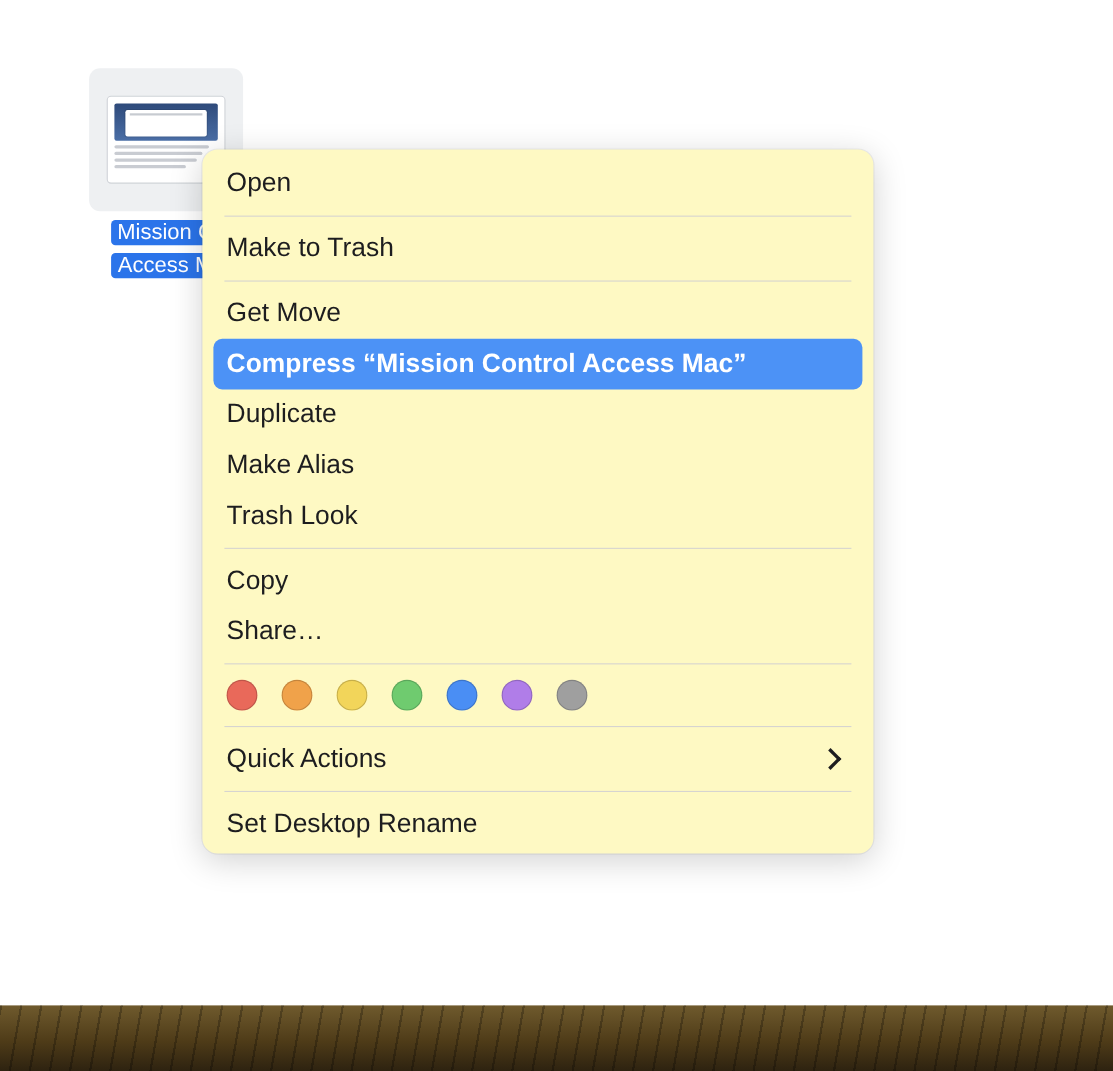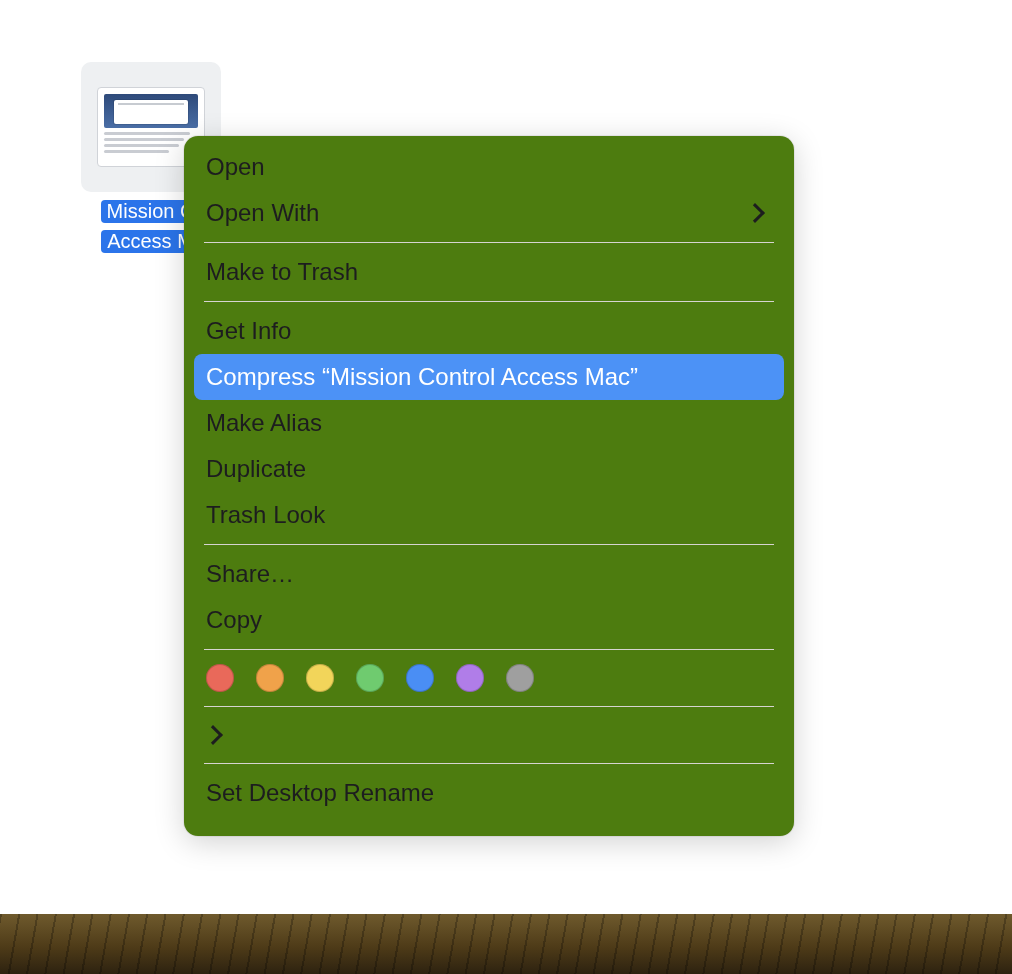--- a/index.html
+++ b/index.html
@@ -109,41 +109,42 @@
       -webkit-box-decoration-break: clone;
       box-decoration-break: clone;
     }
 
     
     .context-menu {
       position: absolute;
       left: 184px;
       top: 136px;
       width: 610px;
-      background: #4d7c0f;
+      background: #fef9c3;
       border-radius: 14px;
       box-shadow: 0 6px 30px rgba(0,0,0,0.18), 0 0 0 1px rgba(0,0,0,0.06);
-      padding: 8px 0 20px;
+      padding: 8px 0 4px;
     }
     .menu-item {
       position: relative;
       margin: 0 10px;
       padding: 8px 16px 8px 12px;
       font-size: 24px;
       line-height: 1.25;
       color: #1d1d1f;
       border-radius: 8px;
       display: flex;
       align-items: center;
       min-height: 44px;
     }
     .menu-item .label { flex: 1; }
     .menu-item.highlight {
       background: #4c92f6;
       color: #ffffff;
+      font-weight: bold;
     }
     .menu-sep {
       height: 1px;
       background: #d6d4d0;
       margin: 6px 20px;
     }
     .chevron {
       width: 14px;
       height: 14px;
       border-right: 3px solid #1d1d1f;
@@ -188,74 +189,71 @@
     <span>Mission C</span><br>
     <span>Access M</span>
   </div>
 </div>
 
 <div class="context-menu">
 
   <div class="menu-item">
     <span class="label">Open</span>
   </div>
-  <div class="menu-item">
-    <span class="label">Open With</span>
-    <span class="chevron"></span>
-  </div>
 
   <div class="menu-sep"></div>
 
   <div class="menu-item">
     <span class="label">Make to Trash</span>
   </div>
 
   <div class="menu-sep"></div>
 
   <div class="menu-item">
-    <span class="label">Get Info</span>
+    <span class="label">Get Move</span>
   </div>
   <div class="menu-item highlight">
     <span class="label">Compress “Mission Control Access Mac”</span>
   </div>
   <div class="menu-item">
+    <span class="label">Duplicate</span>
+  </div>
+  <div class="menu-item">
     <span class="label">Make Alias</span>
   </div>
   <div class="menu-item">
-    <span class="label">Duplicate</span>
-  </div>
-  <div class="menu-item">
     <span class="label">Trash Look</span>
   </div>
 
   <div class="menu-sep"></div>
 
   <div class="menu-item">
+    <span class="label">Copy</span>
+  </div>
+  <div class="menu-item">
     <span class="label">Share…</span>
-  </div>
-  <div class="menu-item">
-    <span class="label">Copy</span>
   </div>
 
   <div class="menu-sep"></div>
 
   <div class="tag-row">
     <div class="tag-dot" style="background:#e9695a"></div>
     <div class="tag-dot" style="background:#f0a24a"></div>
     <div class="tag-dot" style="background:#f2d55a"></div>
     <div class="tag-dot" style="background:#6fcb6f"></div>
     <div class="tag-dot" style="background:#4a8ef4"></div>
     <div class="tag-dot" style="background:#b07de8"></div>
     <div class="tag-dot" style="background:#9f9f9f"></div>
   </div>
 
 
   <div class="menu-sep"></div>
 
   <div class="menu-item">
+    <span class="label">Quick Actions</span>
     <span class="chevron"></span>
   </div>
 
   <div class="menu-sep"></div>
 
   <div class="menu-item">
     <span class="label">Set Desktop Rename</span>
   </div>
 </div>
 

